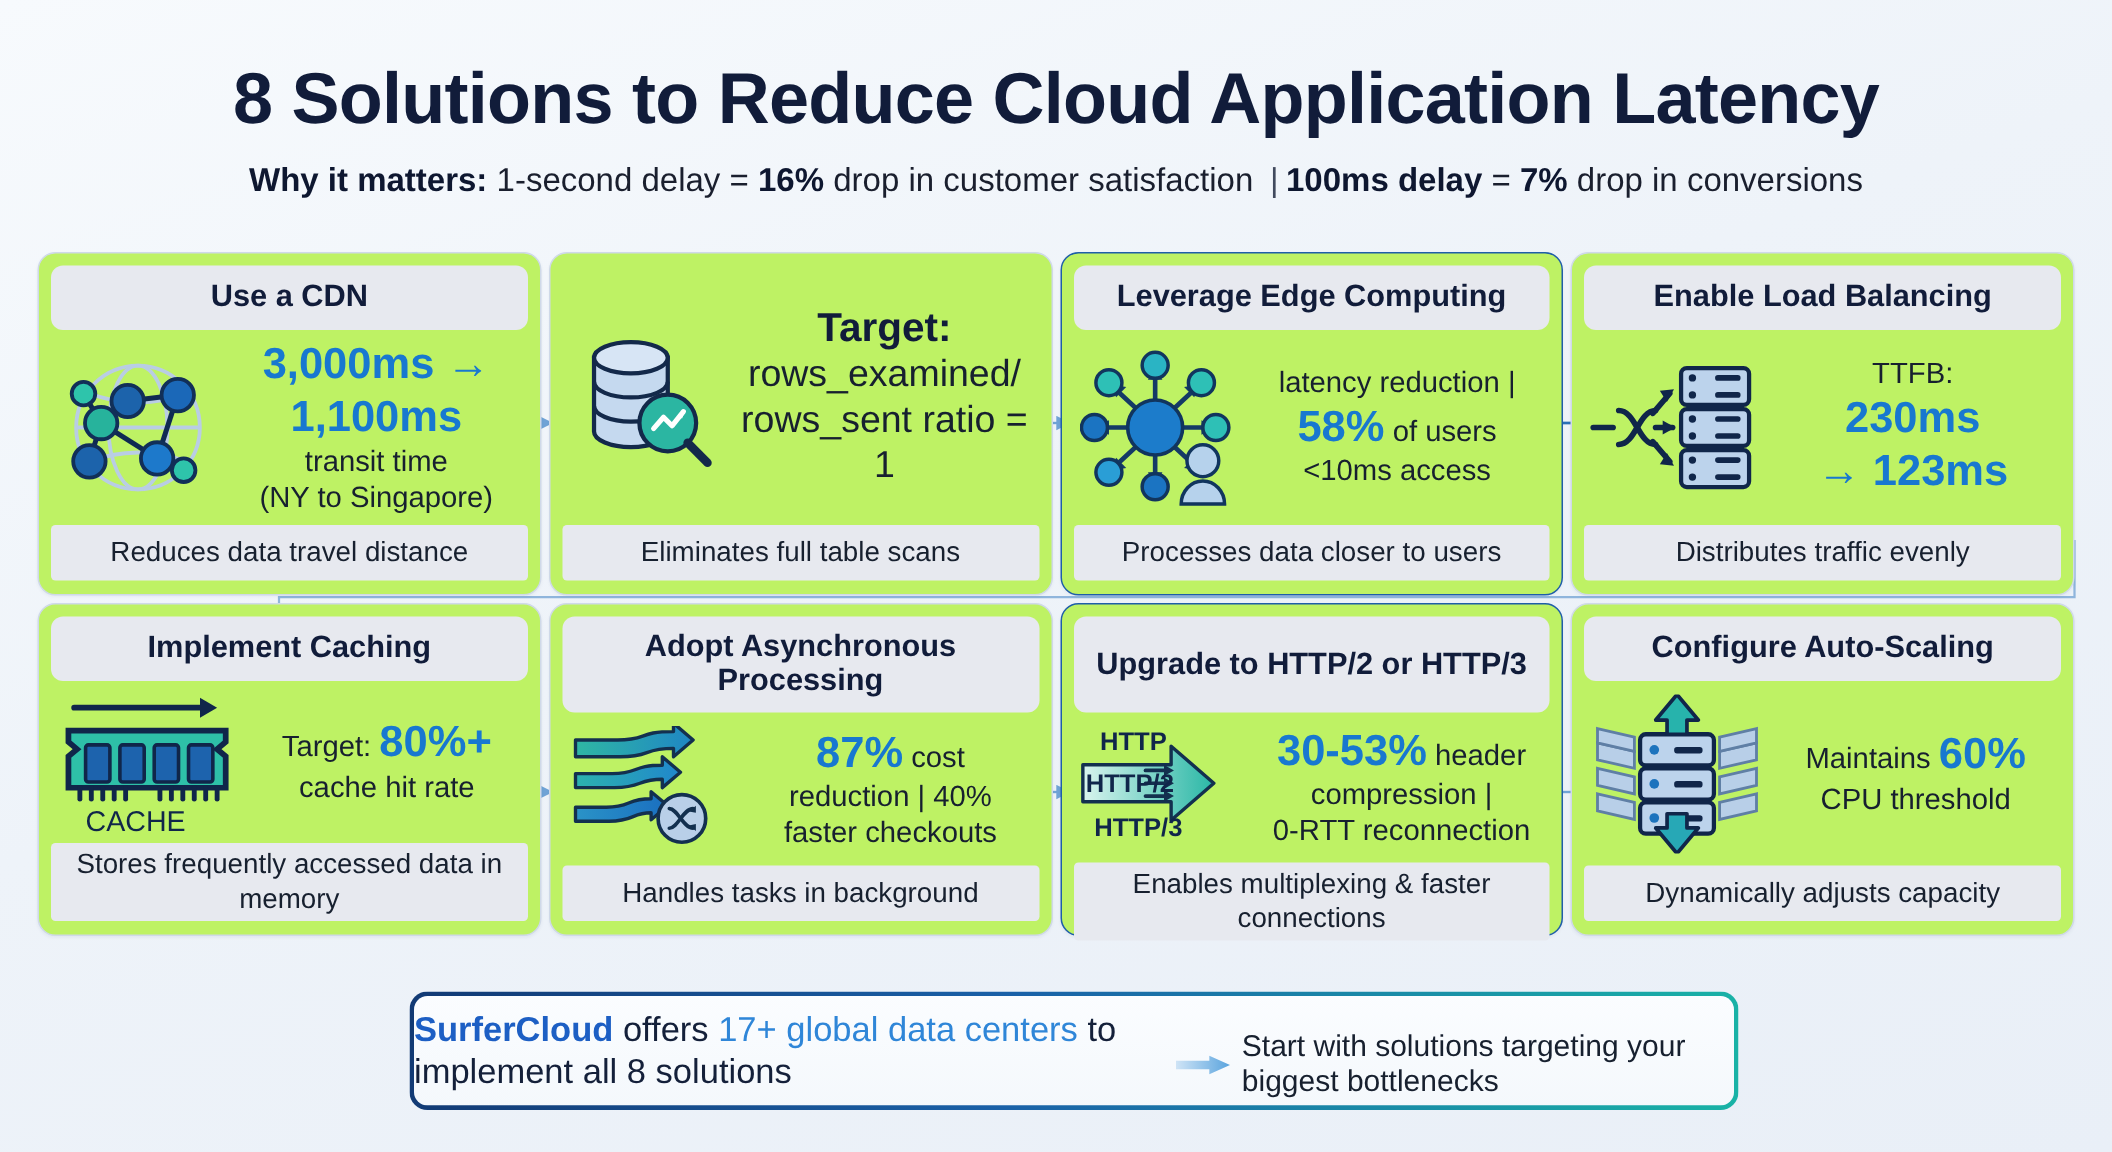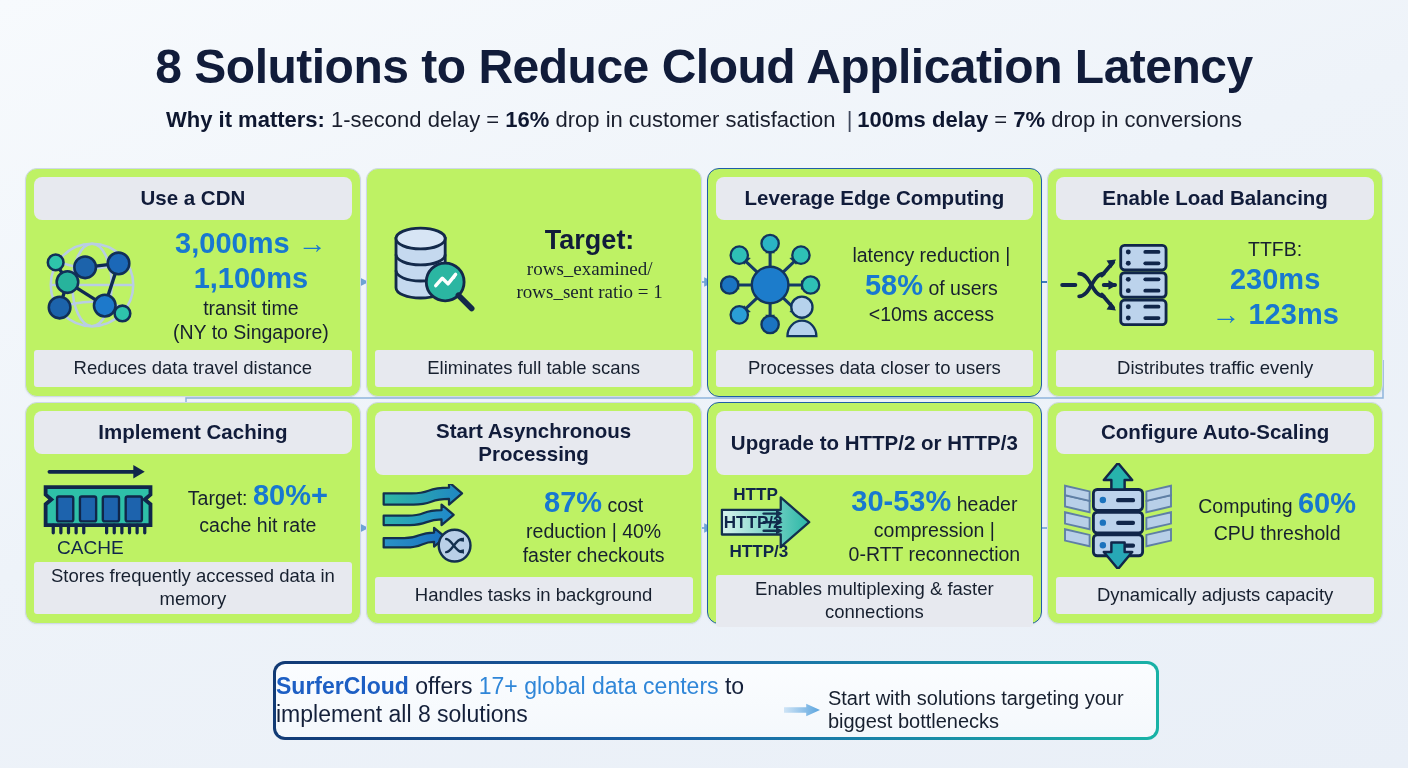--- a/index.html
+++ b/index.html
@@ -45,21 +45,21 @@
   .body{
     flex:1; display:flex; align-items:center; gap:8px;
     padding:2px 4px;
   }
   .icon{ flex:0 0 auto; display:flex; align-items:center; justify-content:center; }
   .stat{
     flex:1; font-size:19.5px; color:#17202f; line-height:1.22; text-align:center;
   }
   .stat .bigger{ color:#1878d0; font-weight:bold; font-size:29px; }
   .stat .dark{ color:#111c3a; font-weight:bold; font-size:27px; }
-  .stat .mono{ font-size:19px;font-family:Liberation Serif, serif; }
+  .stat .mono{ font-size:25px; }
   .foot{
     background:#e7e9ef; border-radius:3px; text-align:center;
     font-size:18.5px; color:#17202f; padding:7px 4px; line-height:1.22;
     min-height:34px; display:flex; align-items:center; justify-content:center;
   }
   .foot.two{ min-height:52px; }
 
   
   .banner{
     position:absolute; left:273px; top:661px; width:886px; height:79px;
@@ -315,21 +315,21 @@
         </div>
         <div class="stat">
           <div><span>Target: </span><span class="bigger">80%+</span></div>
           <div>cache hit rate</div>
         </div>
       </div>
       <div class="foot two">Stores frequently accessed data in memory</div>
     </div>
 
     <div class="card r2">
-      <div class="chip two">Start Asynchronous Processing</div>
+      <div class="chip two">Adopt Asynchronous Processing</div>
       <div class="body">
         <div class="icon">
           <svg width="112" height="84" viewBox="0 0 118 90">
             <defs>
               <linearGradient id="g1" x1="0" y1="0" x2="1" y2="0">
                 <stop offset="0" stop-color="#2fb7a4"></stop>
                   <stop offset="1" stop-color="#1f86c4"></stop>
               </linearGradient>
               <linearGradient id="g2" x1="0" y1="0" x2="1" y2="0">
                 <stop offset="0" stop-color="#2cb2ae"></stop>
@@ -427,21 +427,21 @@
             <g fill="#10264a">
               <rect x="58" y="37" width="20" height="4.5" rx="2"></rect>
               <rect x="58" y="61" width="20" height="4.5" rx="2"></rect>
               <rect x="58" y="85" width="20" height="4.5" rx="2"></rect>
             </g>
             <path d="M60,0 l15,18 l-8,0 l0,10 l-14,0 l0,-10 l-8,0 z" fill="#27b3ac" stroke="#10264a" stroke-width="2.6" stroke-linejoin="round"></path>
             <path d="M60,112 l15,-18 l-8,0 l0,-10 l-14,0 l0,10 l-8,0 z" fill="#27a8b6" stroke="#10264a" stroke-width="2.6" stroke-linejoin="round"></path>
           </svg>
         </div>
         <div class="stat">
-          <div><span>Computing </span><span class="bigger">60%</span></div>
+          <div><span>Maintains </span><span class="bigger">60%</span></div>
           <div>CPU threshold</div>
         </div>
       </div>
       <div class="foot">Dynamically adjusts capacity</div>
     </div>
 
   </div>
 
   <div class="banner">
     <div class="l1">

